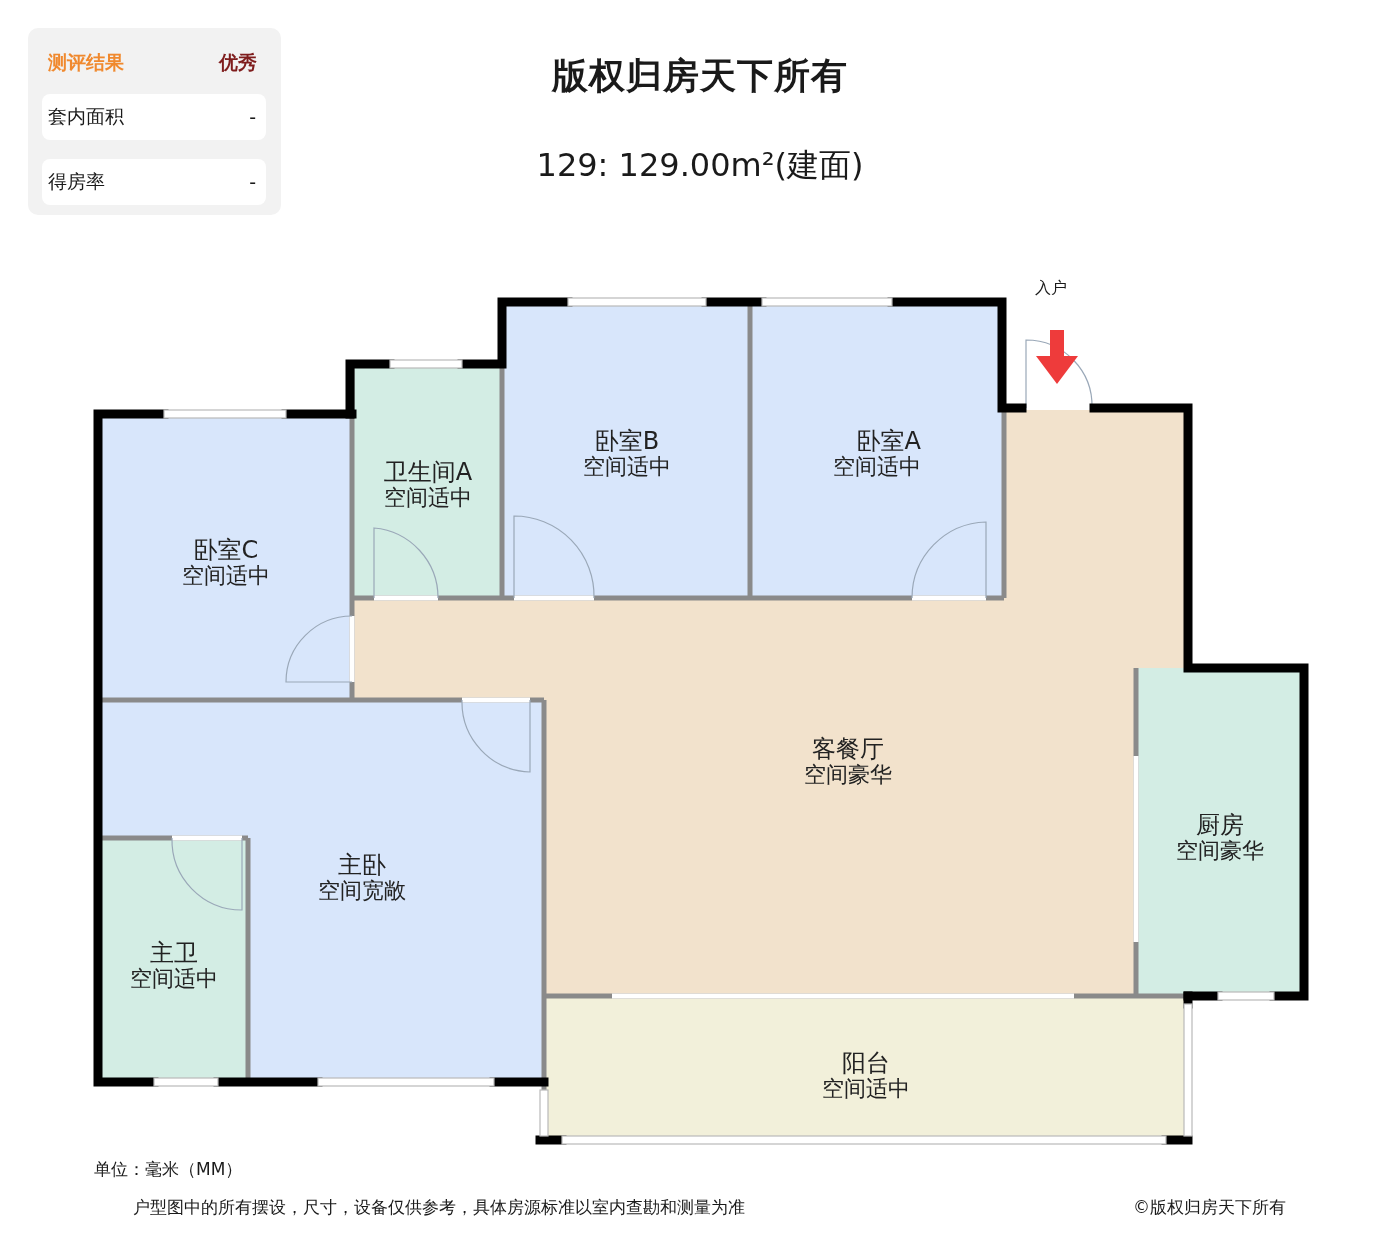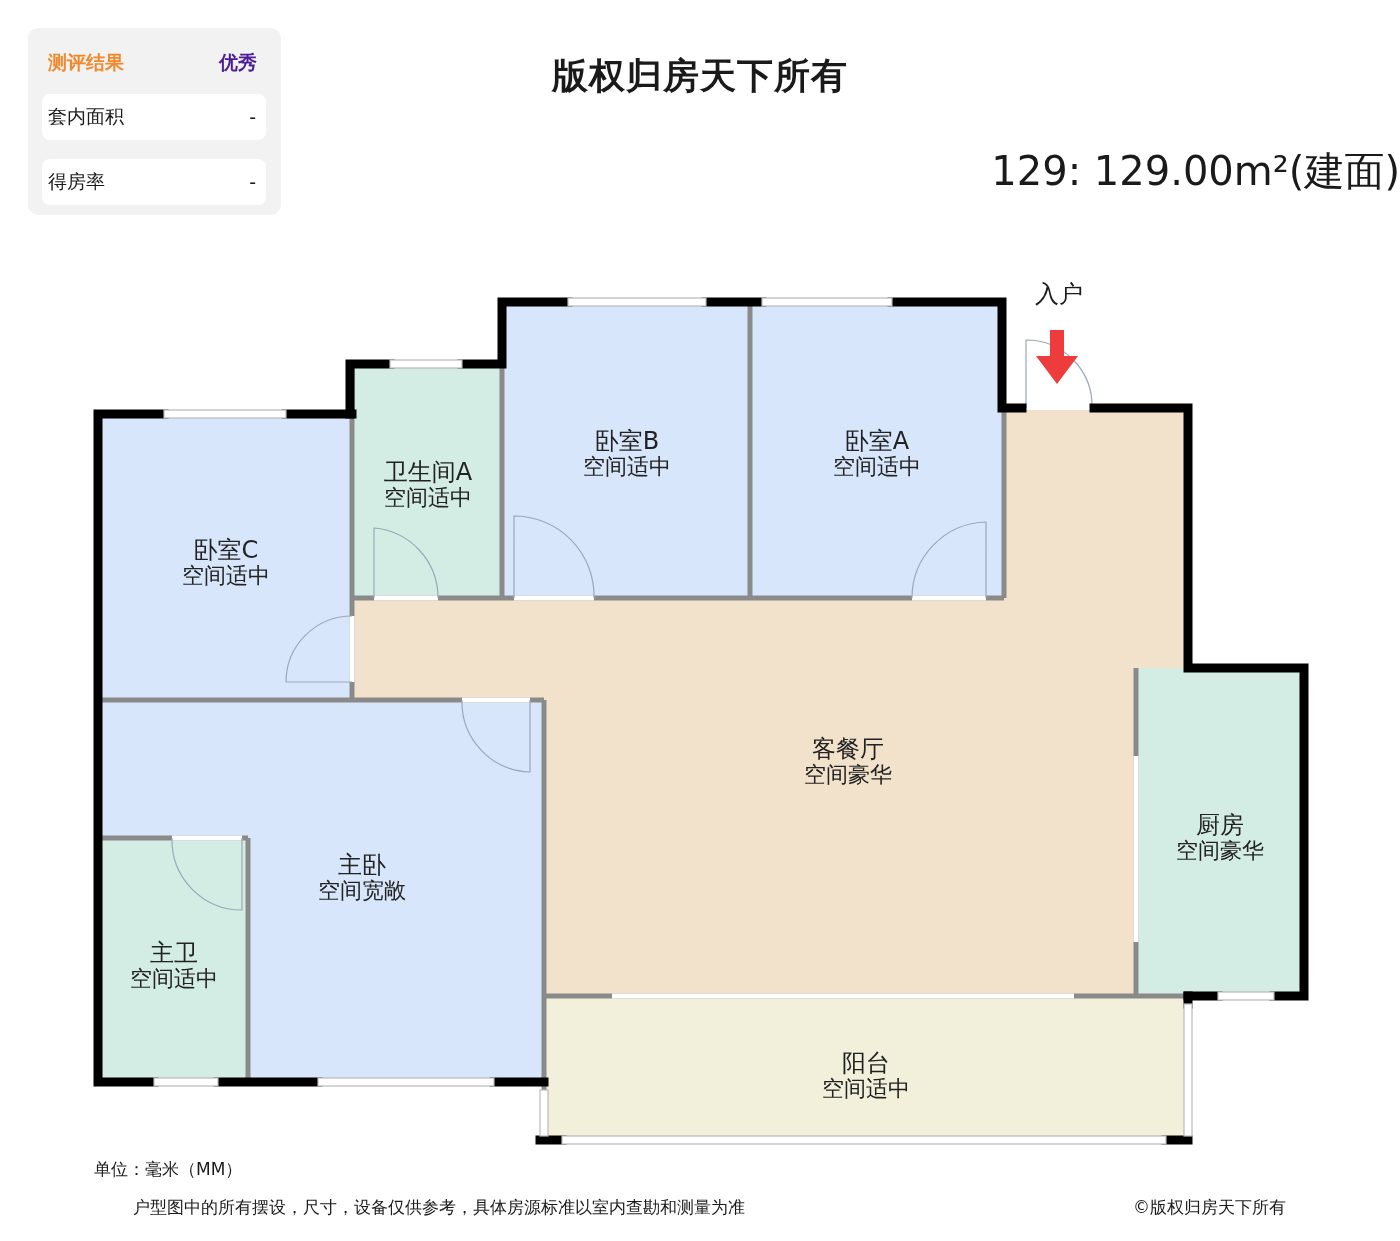--- a/index.html
+++ b/index.html
@@ -1,27 +1,27 @@
 <!DOCTYPE html>
 <html><head>
 <meta charset="utf-8">
 <style>
   html,body{margin:0;padding:0;background:#ffffff;}
   body{width:1400px;height:1241px;position:relative;overflow:hidden;font-family:"DejaVu Sans","Liberation Sans",sans-serif;color:#1a1a1a;}
   .eval-card{position:absolute;left:28px;top:28px;width:253px;height:187px;background:#f2f2f2;border-radius:10px;}
   .eval-head{position:absolute;left:20px;right:24px;top:22px;display:flex;justify-content:space-between;font-size:19px;font-weight:bold;}
   .eval-head .lbl{color:#f0892e;}
-  .eval-head .val{color:#4c1d95;}
+  .eval-head .val{color:#7f1d1d;}
   .eval-row{position:absolute;left:14px;width:224px;height:46px;background:#ffffff;border-radius:8px;display:flex;align-items:center;justify-content:space-between;padding:0 10px 0 6px;box-sizing:border-box;font-size:19px;gap:26px;}
   .title{position:absolute;left:0;width:1400px;text-align:center;top:52px;font-size:36px;font-weight:bold;letter-spacing:1px;}
-  .subtitle{position:absolute;left:0;width:1400px;text-align:right;top:144px;font-size:40px;}
+  .subtitle{position:absolute;left:0;width:1400px;text-align:center;top:144px;font-size:32px;}
   .plan{position:absolute;left:0;top:0;}
   .room-label{position:absolute;transform:translate(-50%,-50%);text-align:center;font-size:22px;line-height:26px;color:#222;white-space:nowrap;}
   .room-label .name{font-size:24px;}
-  .entry-label{position:absolute;left:1035px;top:278px;font-size:24px;}
+  .entry-label{position:absolute;left:1035px;top:278px;font-size:16px;}
   .unit{position:absolute;left:94px;top:1158px;font-size:17px;}
   .disclaimer{position:absolute;left:94px;top:1196px;font-size:17px;margin-left:39px;}
   .copyright{position:absolute;right:114px;top:1196px;font-size:17px;}
 </style>
 </head>
 <body>
 
 <div class="eval-card">
   <div class="eval-head">
     <span class="lbl">测评结果</span>
@@ -131,21 +131,21 @@
   <div>空间适中</div>
 </div>
 <div class="room-label" style="left:428px;top:485px;">
   <div class="name">卫生间A</div>
   <div>空间适中</div>
 </div>
 <div class="room-label" style="left:627px;top:454px;">
   <div class="name">卧室B</div>
   <div>空间适中</div>
 </div>
-<div class="room-label" style="left:877px;top:454px;">
+<div class="room-label" style="left:877px;top:454px;text-align:right;">
   <div class="name">卧室A</div>
   <div>空间适中</div>
 </div>
 <div class="room-label" style="left:848px;top:755px;margin-top:7px;">
   <div class="name">客餐厅</div>
   <div>空间豪华</div>
 </div>
 <div class="room-label" style="left:1220px;top:838px;">
   <div class="name">厨房</div>
   <div>空间豪华</div>

